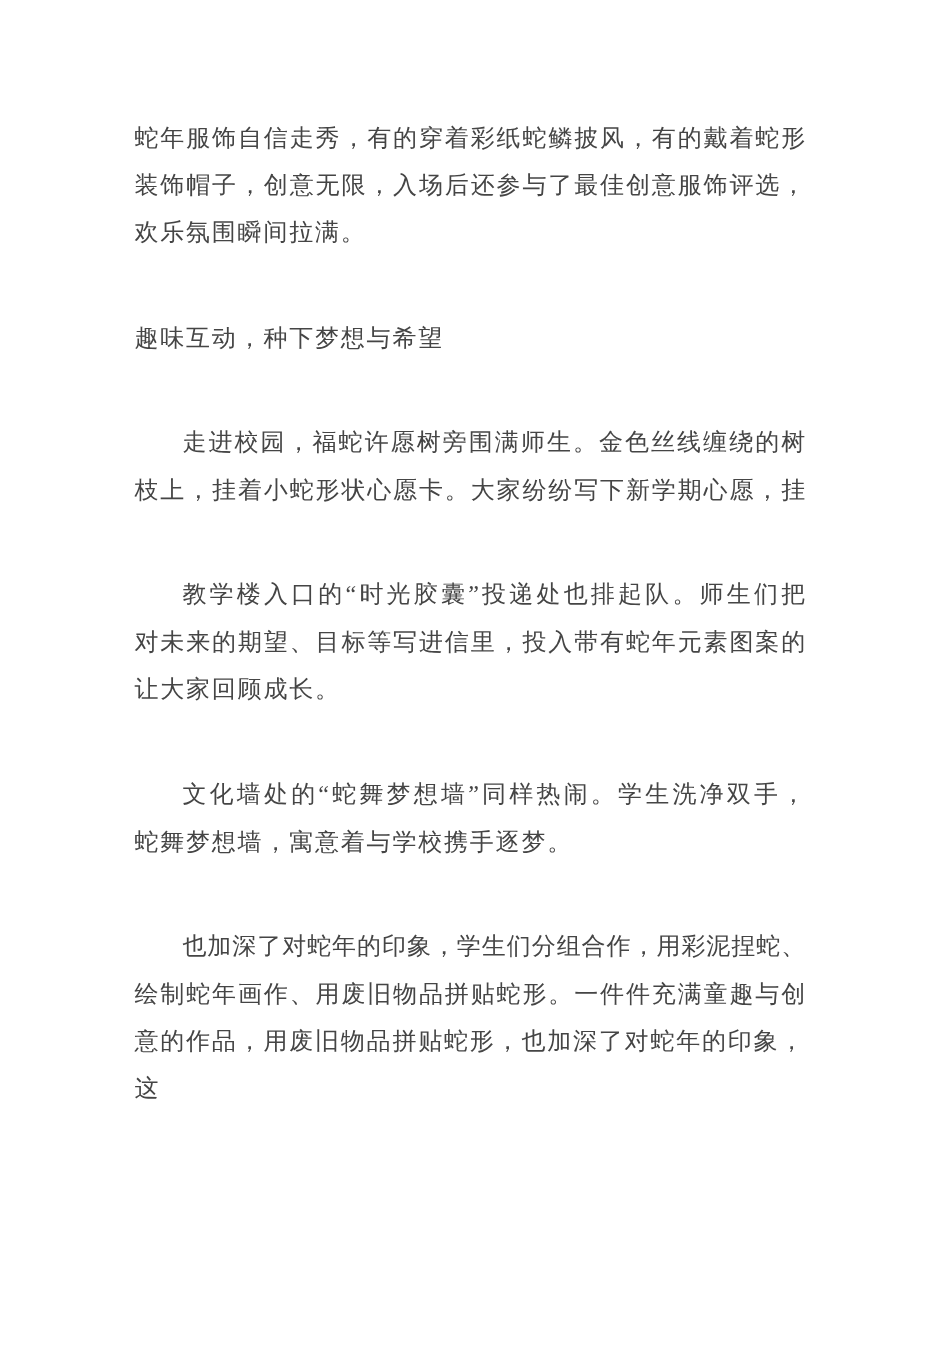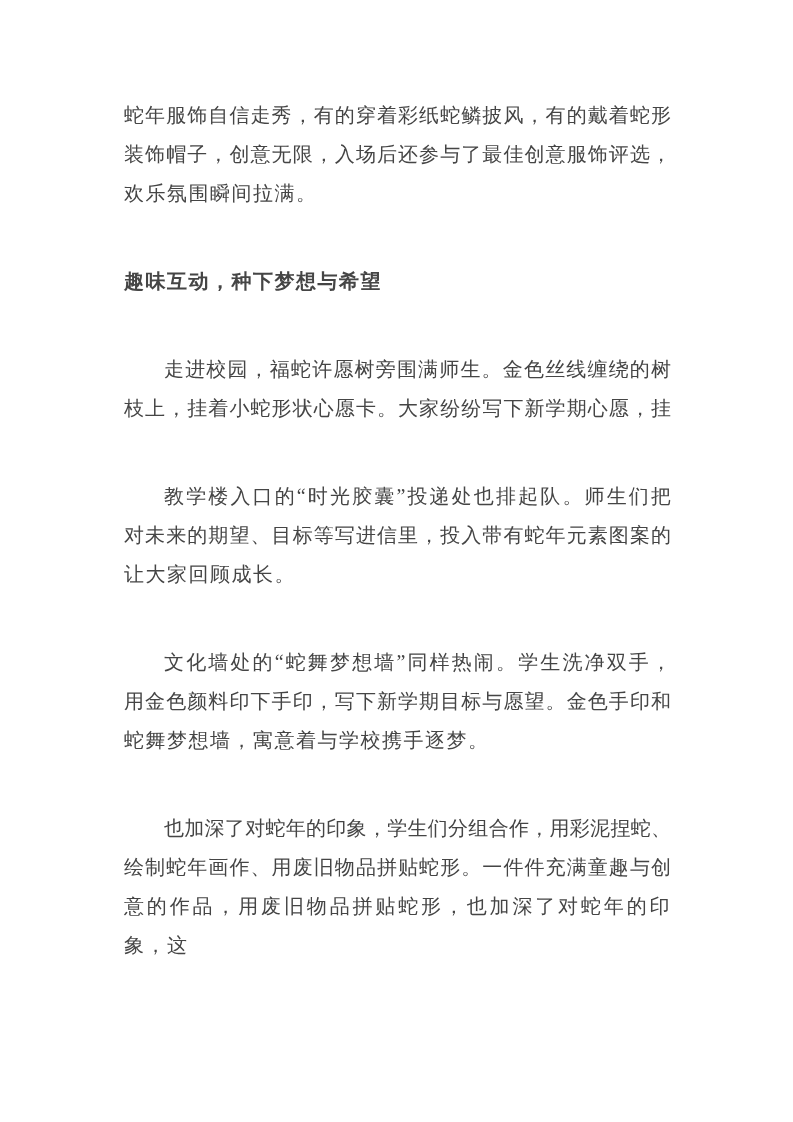--- a/index.html
+++ b/index.html
@@ -18,42 +18,42 @@
   .content {
     position: absolute;
     top: 96px;
     left: 112px;
     width: 559px;
     color: #454545;
     font-size: 20px;
     line-height: 39px;
   }
   .para {
-    margin: 0 0 49px 12px;
+    margin: 0 0 49px 0;
   }
   .para:last-child {
     margin-bottom: 0;
   }
   .line {
     text-align: justify;
     text-align-last: justify;
     text-justify: inter-character;
     white-space: normal;
   }
   .line.last {
     text-align-last: left;
     letter-spacing: 1.5px;
   }
   .line.indent {
     text-indent: 40px;
     font-family: Liberation Serif, serif;
   }
   .para.heading .line {
     
-    font-weight: bold;
+    font-weight: normal;
   }
 </style>
 </head>
 <body>
 
 <div class="page">
   <div class="content" id="document-content" style="color: rgb(69, 69, 69);">
       <div class="para body">
         <div class="line">蛇年服饰自信走秀，有的穿着彩纸蛇鳞披风，有的戴着蛇形</div>
         <div class="line">装饰帽子，创意无限，入场后还参与了最佳创意服饰评选，</div>
@@ -66,21 +66,20 @@
         <div class="line indent">走进校园，福蛇许愿树旁围满师生。金色丝线缠绕的树</div>
         <div class="line">枝上，挂着小蛇形状心愿卡。大家纷纷写下新学期心愿，挂</div>
       </div>
       <div class="para body">
         <div class="line indent">教学楼入口的“时光胶囊”投递处也排起队。师生们把</div>
         <div class="line">对未来的期望、目标等写进信里，投入带有蛇年元素图案的</div>
         <div class="line last">让大家回顾成长。</div>
       </div>
       <div class="para body">
         <div class="line indent">文化墙处的“蛇舞梦想墙”同样热闹。学生洗净双手，</div>
-        <div class="line">用金色颜料印下手印，写下新学期目标与愿望。金色手印和</div>
         <div class="line last">蛇舞梦想墙，寓意着与学校携手逐梦。</div>
       </div>
       <div class="para body">
         <div class="line indent">也加深了对蛇年的印象，学生们分组合作，用彩泥捏蛇、</div>
         <div class="line">绘制蛇年画作、用废旧物品拼贴蛇形。一件件充满童趣与创</div>
         <div class="line last">意的作品，用废旧物品拼贴蛇形，也加深了对蛇年的印象，这</div>
       </div>
     </div>
 </div>
 

